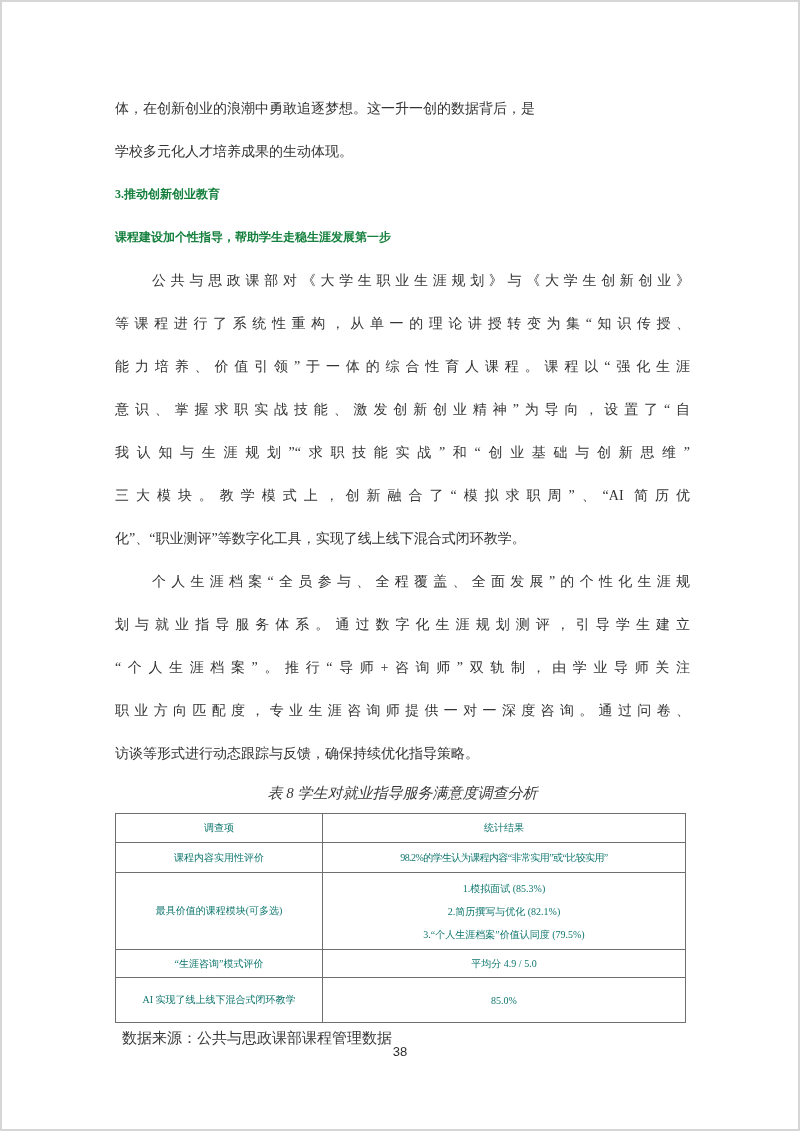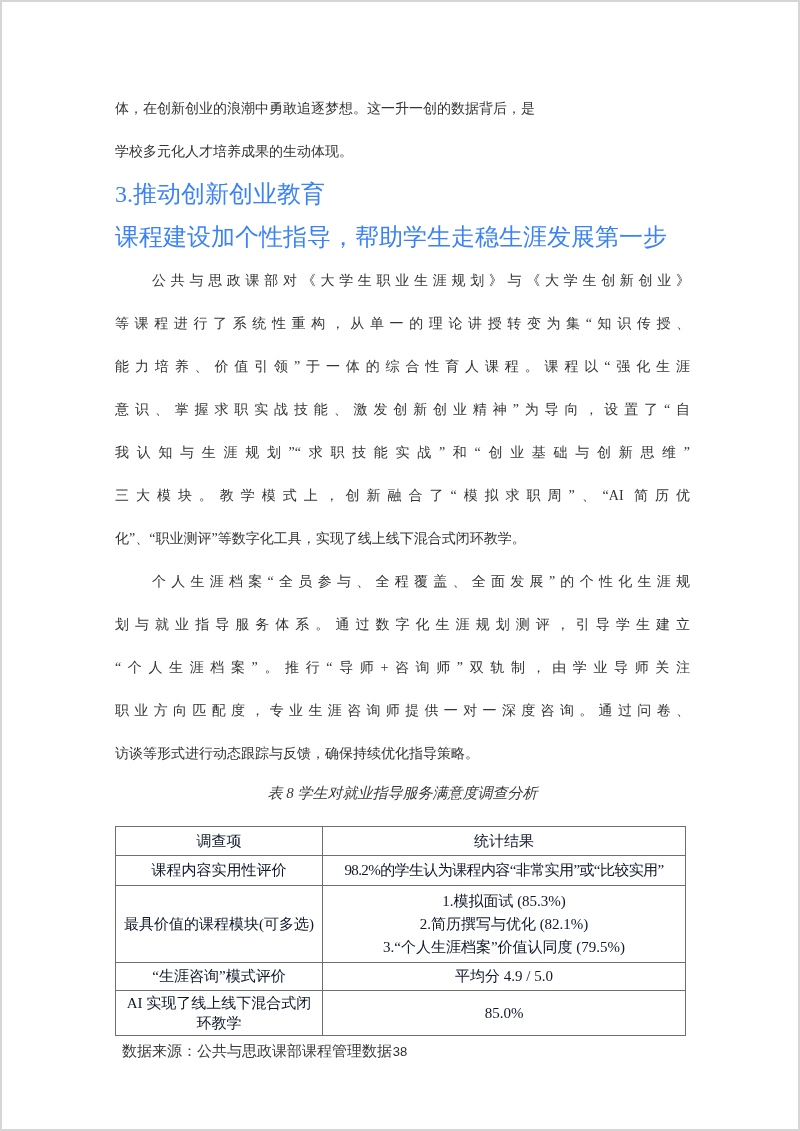--- a/index.html
+++ b/index.html
@@ -23,40 +23,40 @@
     height:43px;
     line-height:43px;
     text-align:justify;
     text-align-last:justify;
     color:#343434;
     white-space:nowrap;
   }
   .line.end{ text-align-last:left; }
   .line.indent{ text-indent:37px; }
   .line.heading{
-    font-weight:normal;
-    font-size:24px;
-    color:#3b82f6;
+    font-weight:bold;
+    font-size:12px;
+    color:#15803d;
     text-align-last:left;
   }
   .caption{
     margin-top:8px;
     font-size:15px;
     line-height:20px;
     text-align:center;
     color:#3a3a3a;
     font-style:italic;
   }
   table.data{
-    margin-top:23px;
+    margin-top:10px;
     width:570px;
     border-collapse:collapse;
     table-layout:fixed;
-    color:#0f172a;
-    font-size:15px;
+    color:#0f766e;
+    font-size:10px;
   }
   table.data td,table.data th{
     border:1px solid #6f6f6f;
     text-align:center;
     vertical-align:middle;
     padding:2px 4px;
     font-weight:normal;
     overflow:hidden;
   }
   col.c1{width:207px;}

